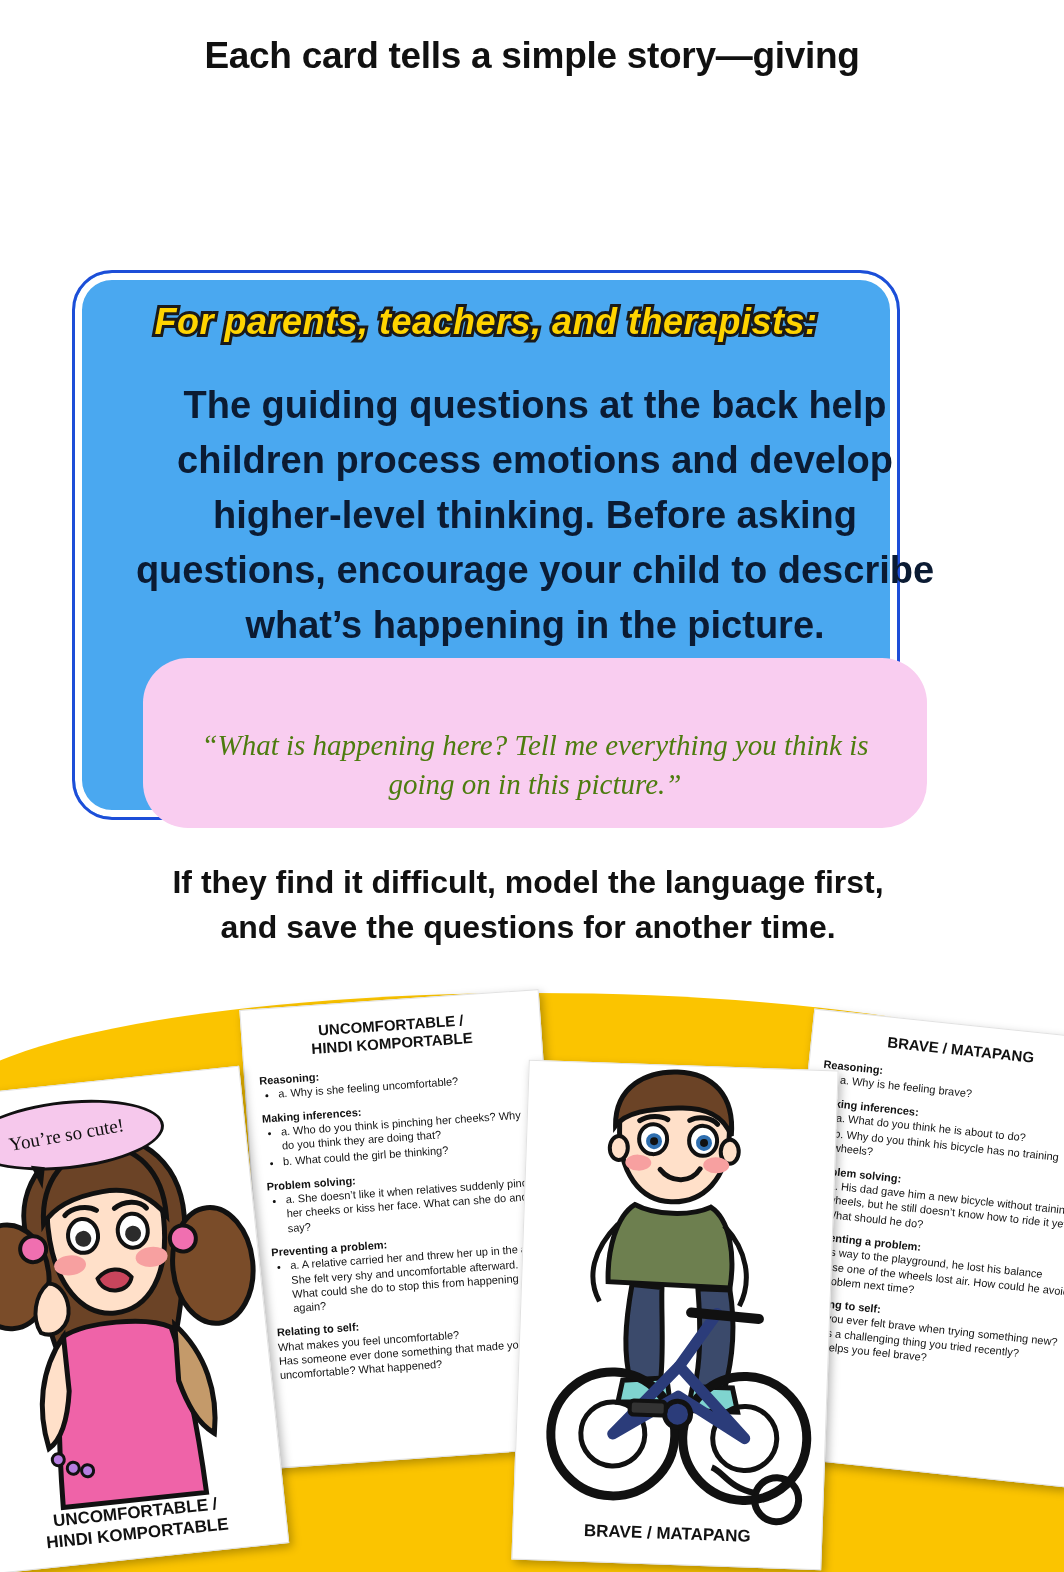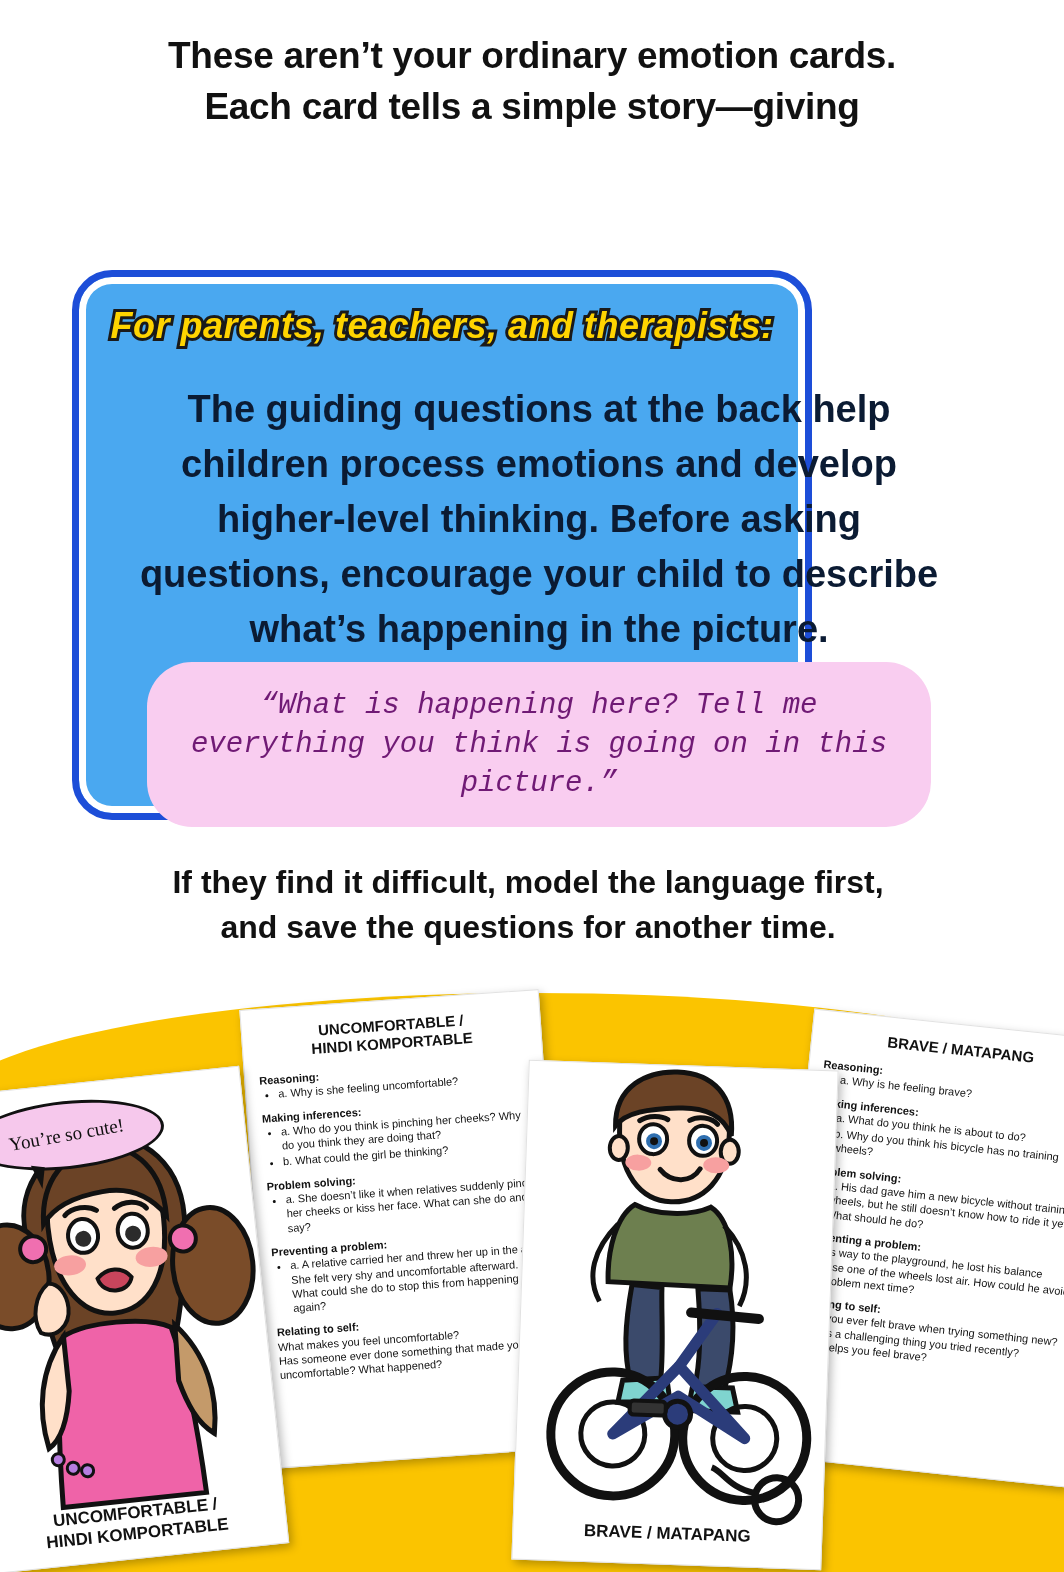--- a/index.html
+++ b/index.html
@@ -13,23 +13,23 @@
   .headline{
     position:absolute;left:0;top:30px;width:1064px;
     text-align:center;
     font-size:37px;line-height:1.38;font-weight:bold;color:#111111;
     letter-spacing:-0.3px;
   }
   .headline div{white-space:nowrap;}
 
   
   .blue-panel{
-    position:absolute;left:72px;top:270px;width:740px;height:550px;
+    position:absolute;left:72px;top:270px;width:828px;height:550px;
     background:#4aa8f0;
-    border:7px solid #1d4ed8;
+    border:3px solid #1d4ed8;
     border-radius:40px;
     box-sizing:border-box;
     box-shadow:inset 0 0 0 7px #ffffff;
     padding-left:34px;
   }
   .panel-title{
     position:absolute;left:0;top:28px;width:100%;
     text-align:center;
     font-size:36px;font-weight:bold;font-style:italic;
     color:#ffd400;
@@ -44,23 +44,23 @@
   }
   .quote-box{
     position:absolute;left:68px;top:385px;width:784px;
     background:#f9cdf0;
     border-radius:45px;
     padding:24px 40px;
     box-sizing:border-box;
     text-align:center;
   }
   .quote-text{
-    font-family:Liberation Mono, monospace;
+    font-family:Liberation Serif, serif;
     font-style:italic;
-    font-size:29px;line-height:1.35;color:#701a75;
+    font-size:29px;line-height:1.35;color:#4d7c0f;margin-top:44px;
   }
 
   
   .subheadline{
     position:absolute;left:0;top:860px;width:1056px;
     text-align:center;
     font-size:32px;line-height:1.4;font-weight:bold;color:#111111;
   }
   .subheadline div{white-space:nowrap;}
 
@@ -140,21 +140,20 @@
     width:0;height:0;border-left:14px solid transparent;
     border-right:0 solid transparent;border-top:22px solid #111;
     transform:rotate(12deg);
   }
   .svg-art{position:absolute;left:0;top:0;}
 </style>
 </head>
 <body>
 
 <div class="headline">
-  <div>These aren’t your ordinary emotion cards.</div>
   <div>Each card tells a simple story—giving</div>
 </div>
 
 <div class="blue-panel">
   <div class="panel-title">For parents, teachers, and therapists:</div>
   <div class="panel-body">The guiding questions at the back help children process emotions and develop higher-level thinking. Before asking questions, encourage your child to describe what’s happening in the picture.</div>
   <div class="quote-box">
     <div class="quote-text">“What is happening here? Tell me everything you think is going on in this picture.”</div>
   </div>
 </div>

